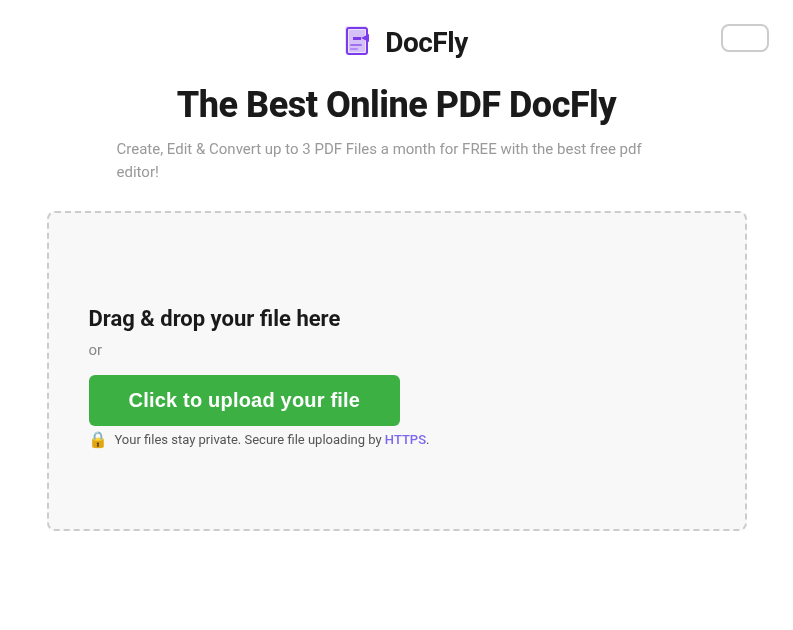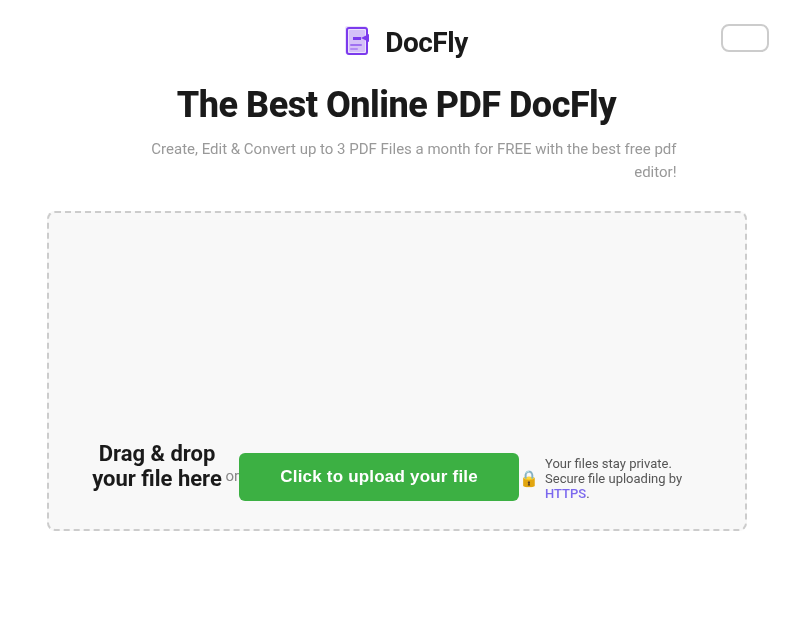--- a/index.html
+++ b/index.html
@@ -64,35 +64,35 @@
       color: #1a1a1a;
       text-align: center;
       margin-top: 8px;
       margin-bottom: 12px;
       letter-spacing: -0.5px;
     }
 
     .subtitle {
       font-size: 15px;
       color: #999999;
-      text-align: right;
+      text-align: left;
       max-width: 560px;
       line-height: 1.5;
       margin-bottom: 28px;
     }
 
     .upload-area {
       width: 700px;
       min-height: 320px;
       border: 2.5px dashed #cccccc;
       border-radius: 8px;
       background: #f8f8f8;
       display: flex;
-      flex-direction: row;
-      align-items: flex-end;
+      flex-direction: column;
+      align-items: flex-start;
       justify-content: center;
       padding: 40px 40px 28px 40px;
       cursor: pointer;
     }
 
     .drag-drop-text {
       font-size: 22px;
       font-weight: 700;
       color: #1a1a1a;
       margin-bottom: 10px;
@@ -104,21 +104,21 @@
       color: #888888;
       margin-bottom: 16px;
     }
 
     .upload-button {
       background: #3cb043;
       color: #ffffff;
       border: none;
       border-radius: 6px;
       padding: 14px 40px;
-      font-size: 17px;
+      font-size: 20px;
       font-weight: 600;
       cursor: pointer;
       letter-spacing: 0.2px;
       min-width: 280px;
       text-align: center;
     }
 
     .security-text {
       display: flex;
       align-items: center;

